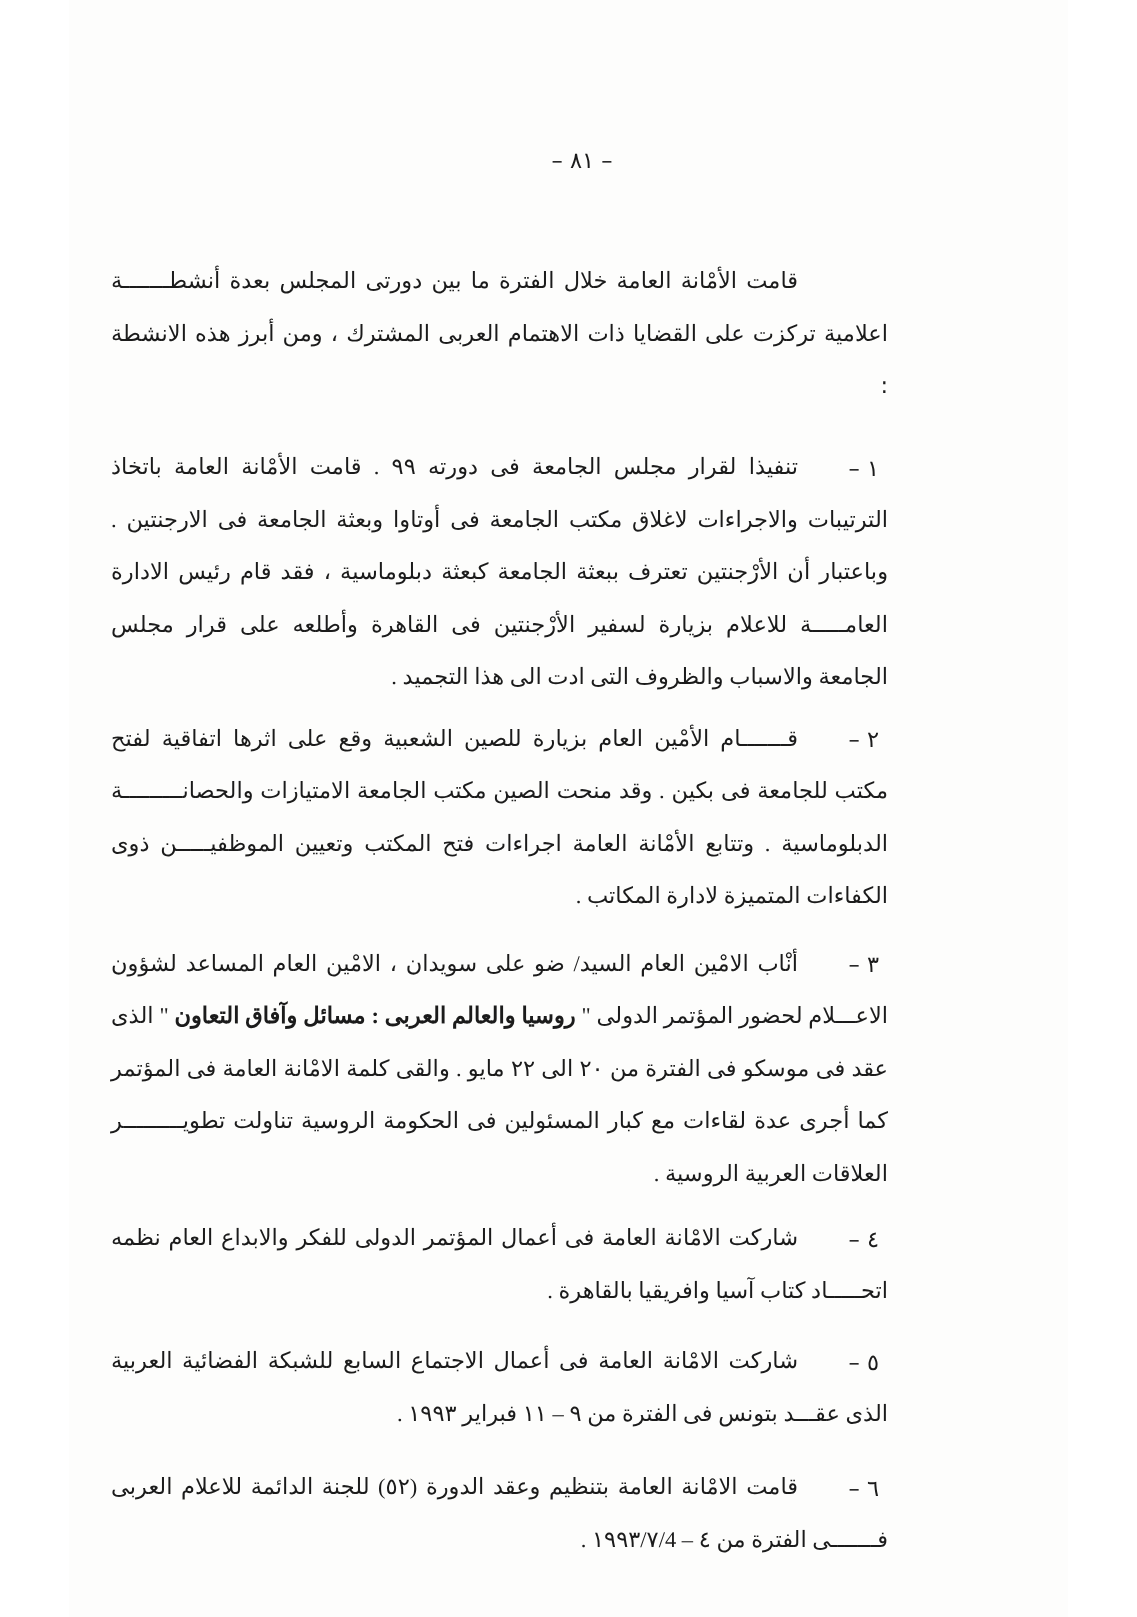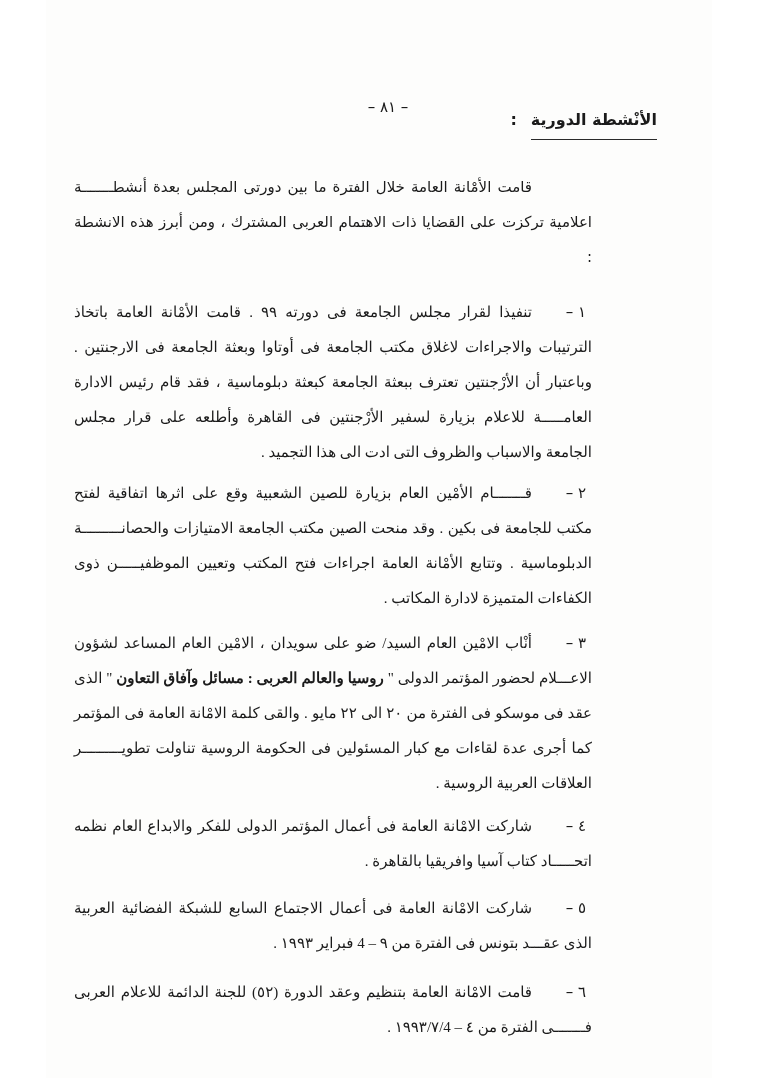--- a/index.html
+++ b/index.html
@@ -91,23 +91,20 @@
     font-weight: bold;
   }
 </style>
 </head>
 <body>
 
 <div class="page">
 
   <div class="page-number">– ٨١ –</div>
 
-  <div class="heading">
-    <span class="heading-title">الأنْشطة الدورية</span><span class="heading-colon">:</span>
-  </div>
 
   <div class="content">
 
     <p class="intro">قامت الأمْانة العامة خلال الفترة ما بين دورتى المجلس بعدة أنشطـــــــة اعلامية تركزت على القضايا ذات الاهتمام العربى المشترك ، ومن أبرز هذه الانشطة :</p>
 
     <div class="item">
       <span class="num">١ –</span>
       <p class="txt">تنفيذا لقرار مجلس الجامعة فى دورته ٩٩ . قامت الأمْانة العامة باتخاذ الترتيبات والاجراءات لاغلاق مكتب الجامعة فى أوتاوا وبعثة الجامعة فى الارجنتين . وباعتبار أن الأرْجنتين تعترف ببعثة الجامعة كبعثة دبلوماسية ، فقد قام رئيس الادارة العامـــــة للاعلام بزيارة لسفير الأرْجنتين فى القاهرة وأطلعه على قرار مجلس الجامعة والاسباب والظروف التى ادت الى هذا التجميد .</p>
     </div>
 
@@ -121,21 +118,21 @@
       <p class="txt"><span>أنْاب الامْين العام السيد/ ضو على سويدان ، الامْين العام المساعد لشؤون الاعـــلام لحضور المؤتمر الدولى " </span><span class="bold-phrase">روسيا والعالم العربى : مسائل وآفاق التعاون</span><span> " الذى عقد فى موسكو فى الفترة من ٢٠ الى ٢٢ مايو .  والقى كلمة الامْانة العامة فى المؤتمر كما أجرى عدة لقاءات مع كبار المسئولين فى الحكومة الروسية تناولت تطويـــــــــر العلاقات العربية الروسية .</span></p>
     </div>
 
     <div class="item">
       <span class="num">٤ –</span>
       <p class="txt">شاركت الامْانة العامة فى أعمال المؤتمر الدولى للفكر والابداع العام نظمه اتحـــــاد كتاب آسيا وافريقيا بالقاهرة .</p>
     </div>
 
     <div class="item">
       <span class="num">٥ –</span>
-      <p class="txt">شاركت الامْانة العامة فى أعمال الاجتماع السابع للشبكة الفضائية العربية الذى عقـــد بتونس فى الفترة من ٩ – 4 فبراير ١٩٩٣ .</p>
+      <p class="txt">شاركت الامْانة العامة فى أعمال الاجتماع السابع للشبكة الفضائية العربية الذى عقـــد بتونس فى الفترة من ٩ – ١١ فبراير ١٩٩٣ .</p>
     </div>
 
     <div class="item">
       <span class="num">٦ –</span>
       <p class="txt">قامت الامْانة العامة بتنظيم وعقد الدورة (٥٢) للجنة الدائمة للاعلام العربى فـــــــى الفترة من ٤ – ١٩٩٣/٧/4 .</p>
     </div>
 
   </div>
 </div>
 

